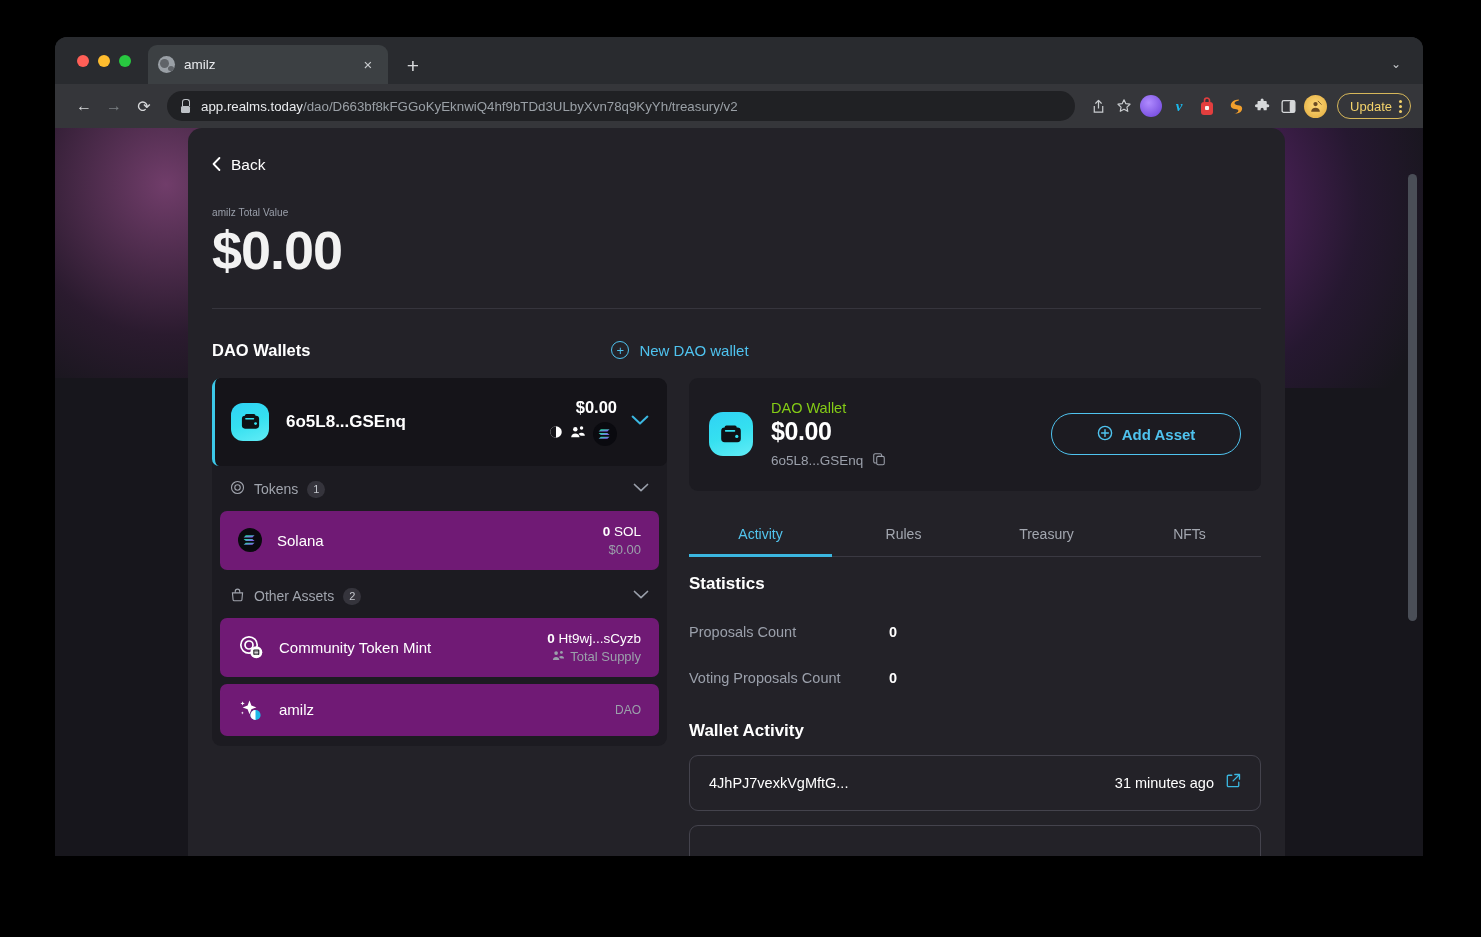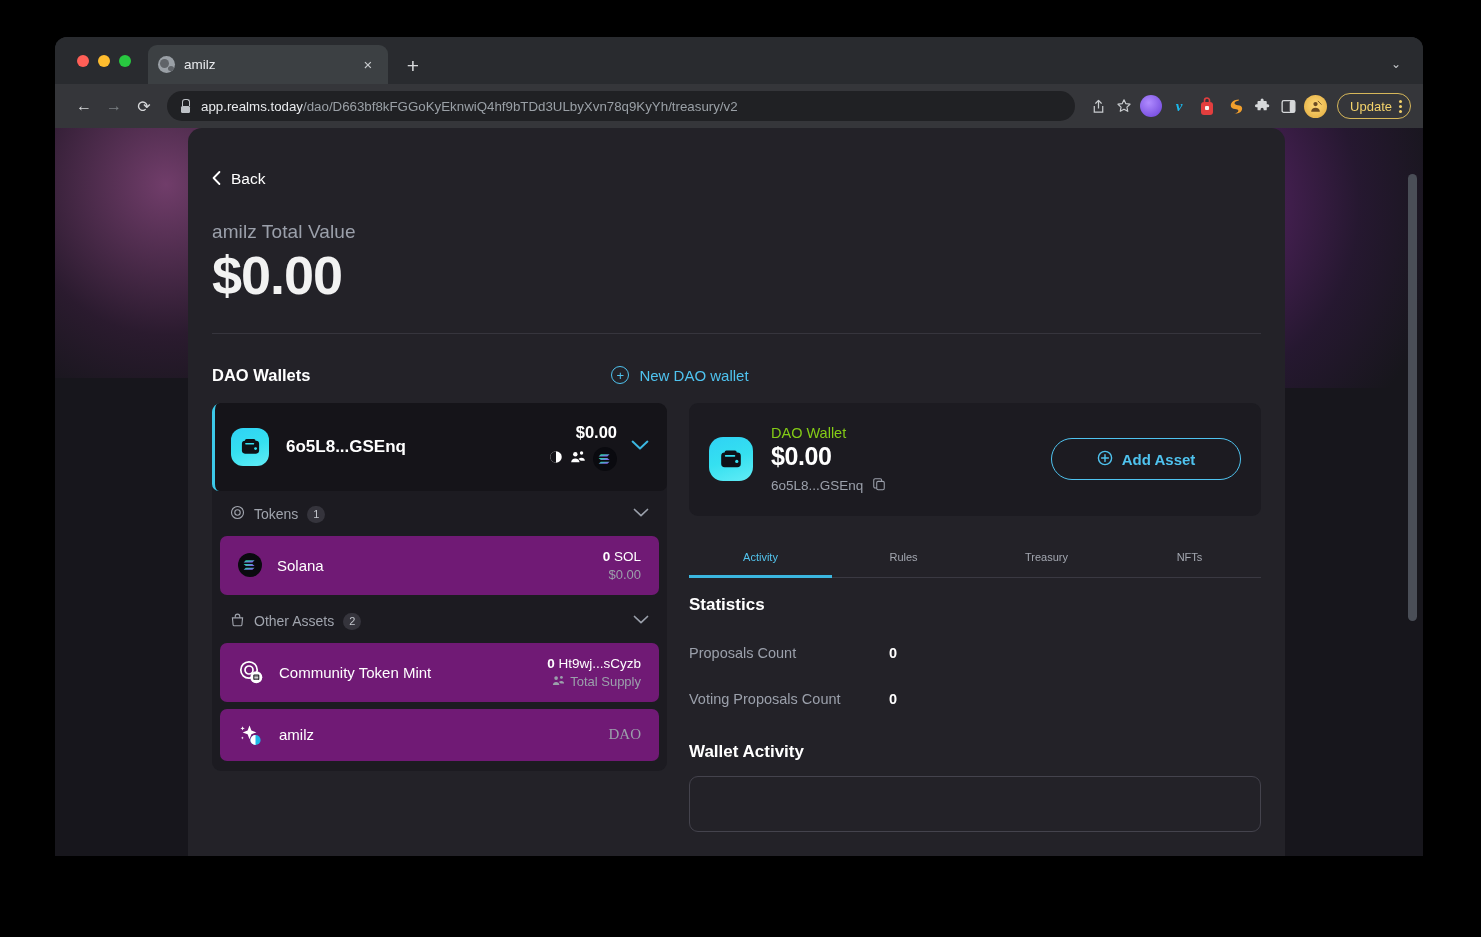--- a/index.html
+++ b/index.html
@@ -99,24 +99,24 @@
   .glow-r {
     position:absolute; right:-20px; top:-200px; width:420px; height:460px;
     background:radial-gradient(ellipse at 45% 60%, rgba(150,50,170,.55) 0%, rgba(90,30,120,.22) 45%, rgba(0,0,0,0) 72%);
     pointer-events:none;
   }
   .panel {
     position:absolute; left:133px; top:0; width:1097px; min-height:736px;
     background:#232228; border-radius:14px 14px 0 0; padding:28px 24px 0 24px;
   }
 
-  .back { display:flex; align-items:center; gap:10px; color:#fff; font-size:15.5px; width:68px;margin-top:14px; }
+  .back { display:flex; align-items:center; gap:10px; color:#fff; font-size:15.5px; width:68px; }
   .back .chev { font-size:15px; color:#fff; }
 
-  .totlabel { color:#9ba0ab; font-size:19px; margin:33px 0 0 0; letter-spacing:.1px; }
+  .totlabel { color:#9ba0ab; font-size:10px; margin:33px 0 0 0; letter-spacing:.1px; }
   .totvalue { color:#f2f2f2; font-size:54px; font-weight:700; letter-spacing:-1px; margin-top:2px; line-height:1.14; }
   .hr { height:1px; background:#36353d; margin:26px 0 0 0; }
 
   .secrow { display:flex; align-items:center; margin:32px 0 18px 0; }
   .sectitle { color:#fff; font-size:16.5px; font-weight:700; }
   .newwallet { display:flex; align-items:center; gap:10px; color:#4fc3ef; font-size:15px; margin-left:301px; }
   .plusring {
     width:18px; height:18px; border-radius:50%; border:1.5px solid #4fc3ef;
     display:flex; align-items:center; justify-content:center; font-size:13px; line-height:1;
   }
@@ -153,40 +153,40 @@
   .grouphdr .gchev { margin-left:auto; color:#9aa0ab; font-size:12px; }
 
   .assetrow {
     display:flex; align-items:center; background:#701a75; border-radius:7px;
     padding:13px 18px; margin:0 8px 7px 8px;
   }
   .assetname { color:#fff; font-size:15px; margin-left:15px; flex:1; }
   .assetval { text-align:right; color:#fff; font-size:13.5px; }
   .assetval .b { font-weight:700; }
   .assetsub { color:#9ba0ab; font-size:13px; margin-top:3px; display:flex; align-items:center; gap:5px; justify-content:flex-end; }
-  .assettag { color:#9ba0ab; font-size:15px;font-family:Liberation Serif, serif; }
+  .assettag { color:#9ba0ab; font-size:12px; }
 
   .solmark {
     width:24px; height:24px; border-radius:50%; background:#0a0a0f; flex:0 0 auto;
     display:flex; align-items:center; justify-content:center;
   }
 
   .rcard { background:#1c1b21; border-radius:9px; padding:22px 20px; display:flex; align-items:center; }
   .rcard .info { margin-left:18px; flex:1; }
   .rtitle { color:#84cc16; font-size:14.5px; }
   .rval { color:#fff; font-size:25px; font-weight:700; margin-top:1px; letter-spacing:-.4px; }
   .raddr { color:#9ba0ab; font-size:13.5px; margin-top:6px; display:flex; align-items:center; gap:9px; }
   .addasset {
     border:1px solid #4fc3ef; border-radius:22px; color:#4fc3ef; font-size:15px; font-weight:700;
     height:42px; width:190px; display:flex; align-items:center; justify-content:center; gap:9px;
   }
 
   .tabs { display:flex; margin-top:22px; border-bottom:1px solid #3a3942; }
   .tab-item {
-    flex:1; text-align:center; padding:13px 0 14px 0; color:#a3a7b0; font-size:11px;
+    flex:1; text-align:center; padding:13px 0 14px 0; color:#a3a7b0; font-size:14px;
     position:relative;
   }
   .tab-item.active { color:#53c5ee; }
   .tab-item.active::after {
     content:""; position:absolute; left:0; right:0; bottom:-1px; height:2.5px; background:#3bb7e0;
   }
 
   .blk-title { color:#fff; font-size:17px; font-weight:700; margin:17px 0 0 0; }
   .statrow { display:flex; align-items:center; margin-top:30px; }
   .statlbl { color:#9ba0ab; font-size:14.5px; width:200px; }
@@ -521,20 +521,31 @@
             <span class="statlbl">Proposals Count</span>
             <span class="statval">0</span>
           </div>
           <div class="statrow">
             <span class="statlbl">Voting Proposals Count</span>
             <span class="statval">0</span>
           </div>
 
           <div class="blk-title" style="margin-top:35px;">Wallet Activity</div>
 
+          <div class="actrow">
+            <span class="acthash">4JhPJ7vexkVgMftG...</span>
+            <span class="acttime">31 minutes ago</span>
+            <span>
+              <svg width="15" height="15" viewBox="0 0 16 16">
+                  <path d="M6.2 2.4 H2.6 a1.2 1.2 0 0 0-1.2 1.2 v9.8 a1.2 1.2 0 0 0 1.2 1.2 h9.8 a1.2 1.2 0 0 0 1.2-1.2 V9.8" stroke="#3bb7e0" stroke-width="1.4" fill="none" stroke-linecap="round"></path>
+                  <path d="M9.4 1.6 H14.4 V6.6" stroke="#3bb7e0" stroke-width="1.4" fill="none" stroke-linecap="round" stroke-linejoin="round"></path>
+                  <path d="M14.2 1.8 L7.6 8.4" stroke="#3bb7e0" stroke-width="1.4" fill="none" stroke-linecap="round"></path>
+                </svg>
+            </span>
+          </div>
 
           <div class="actrow" style="height:56px;"></div>
 
         </div>
       </div>
     </div>
 
     <div class="scrollbar"></div>
   </div>
 

